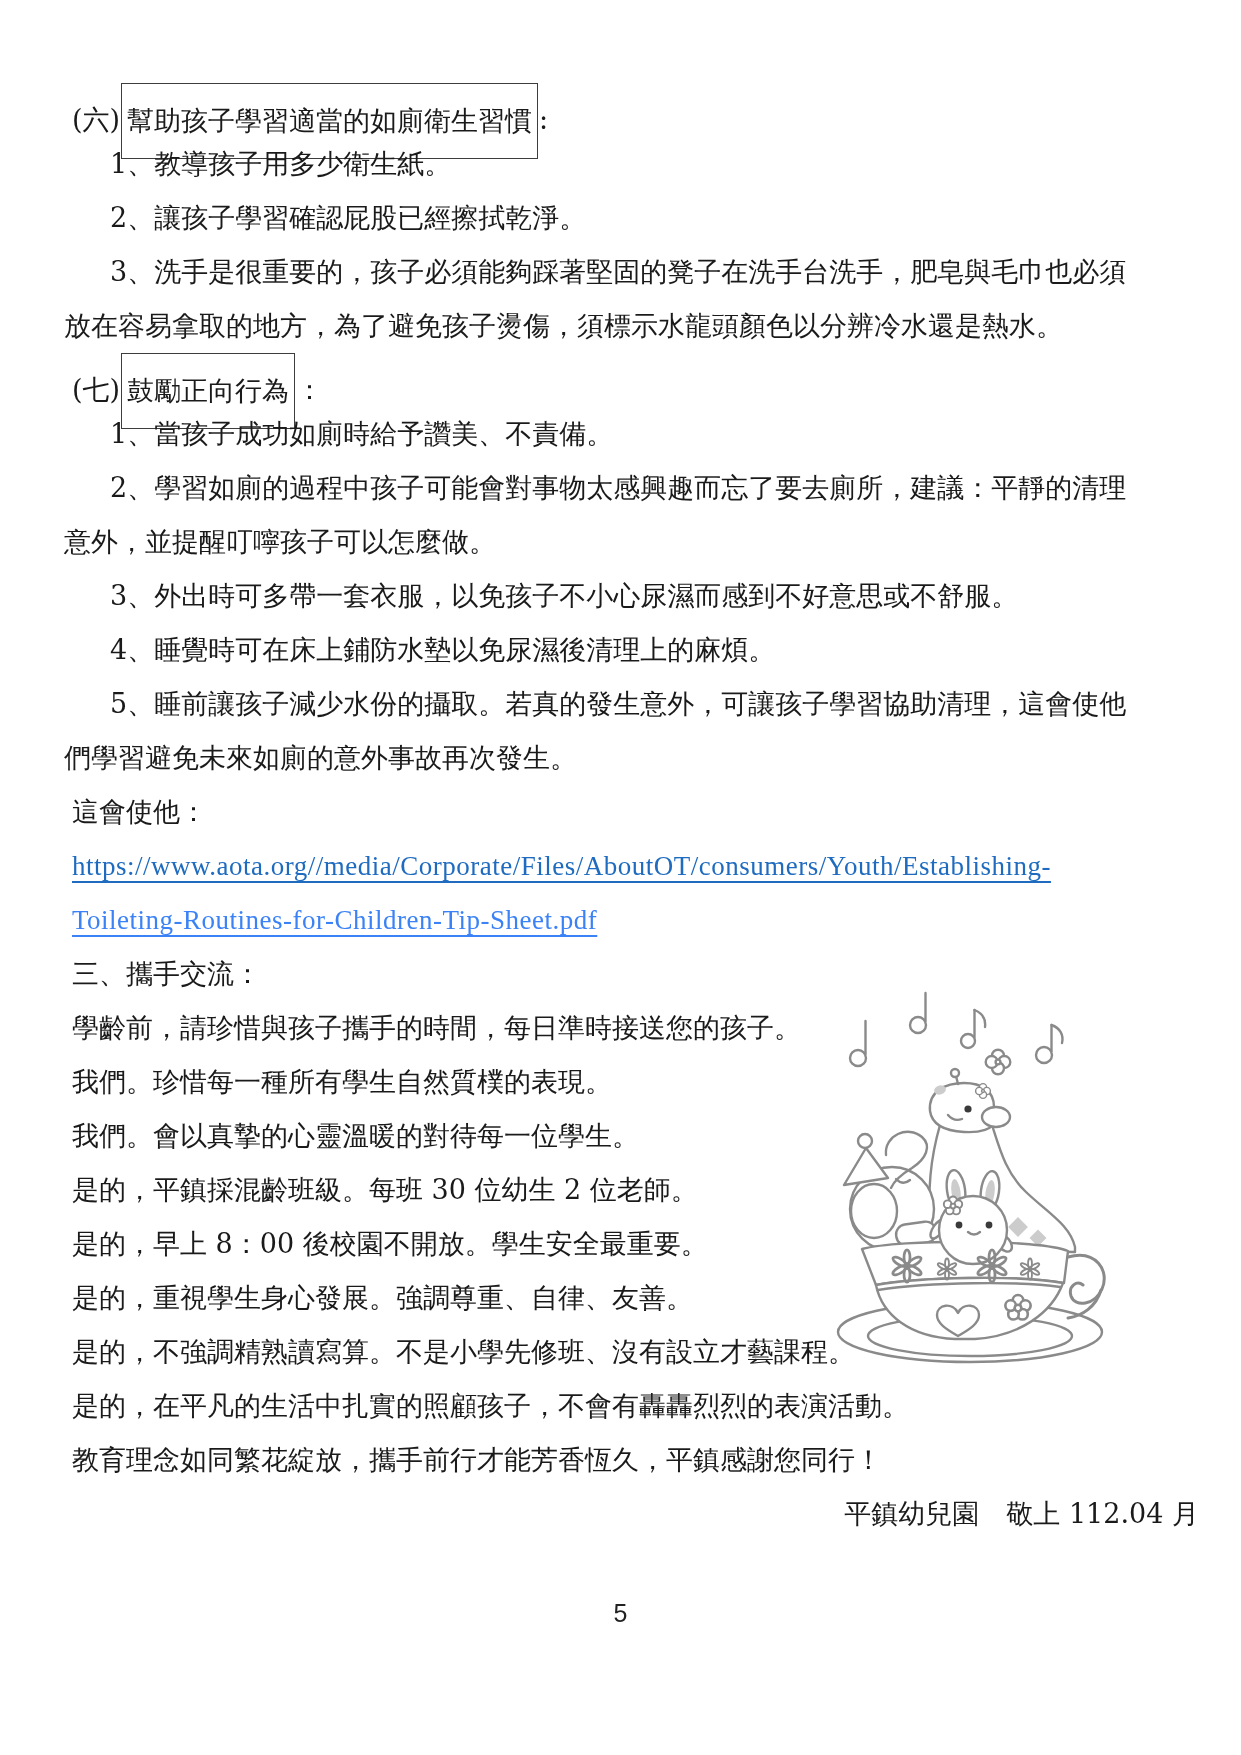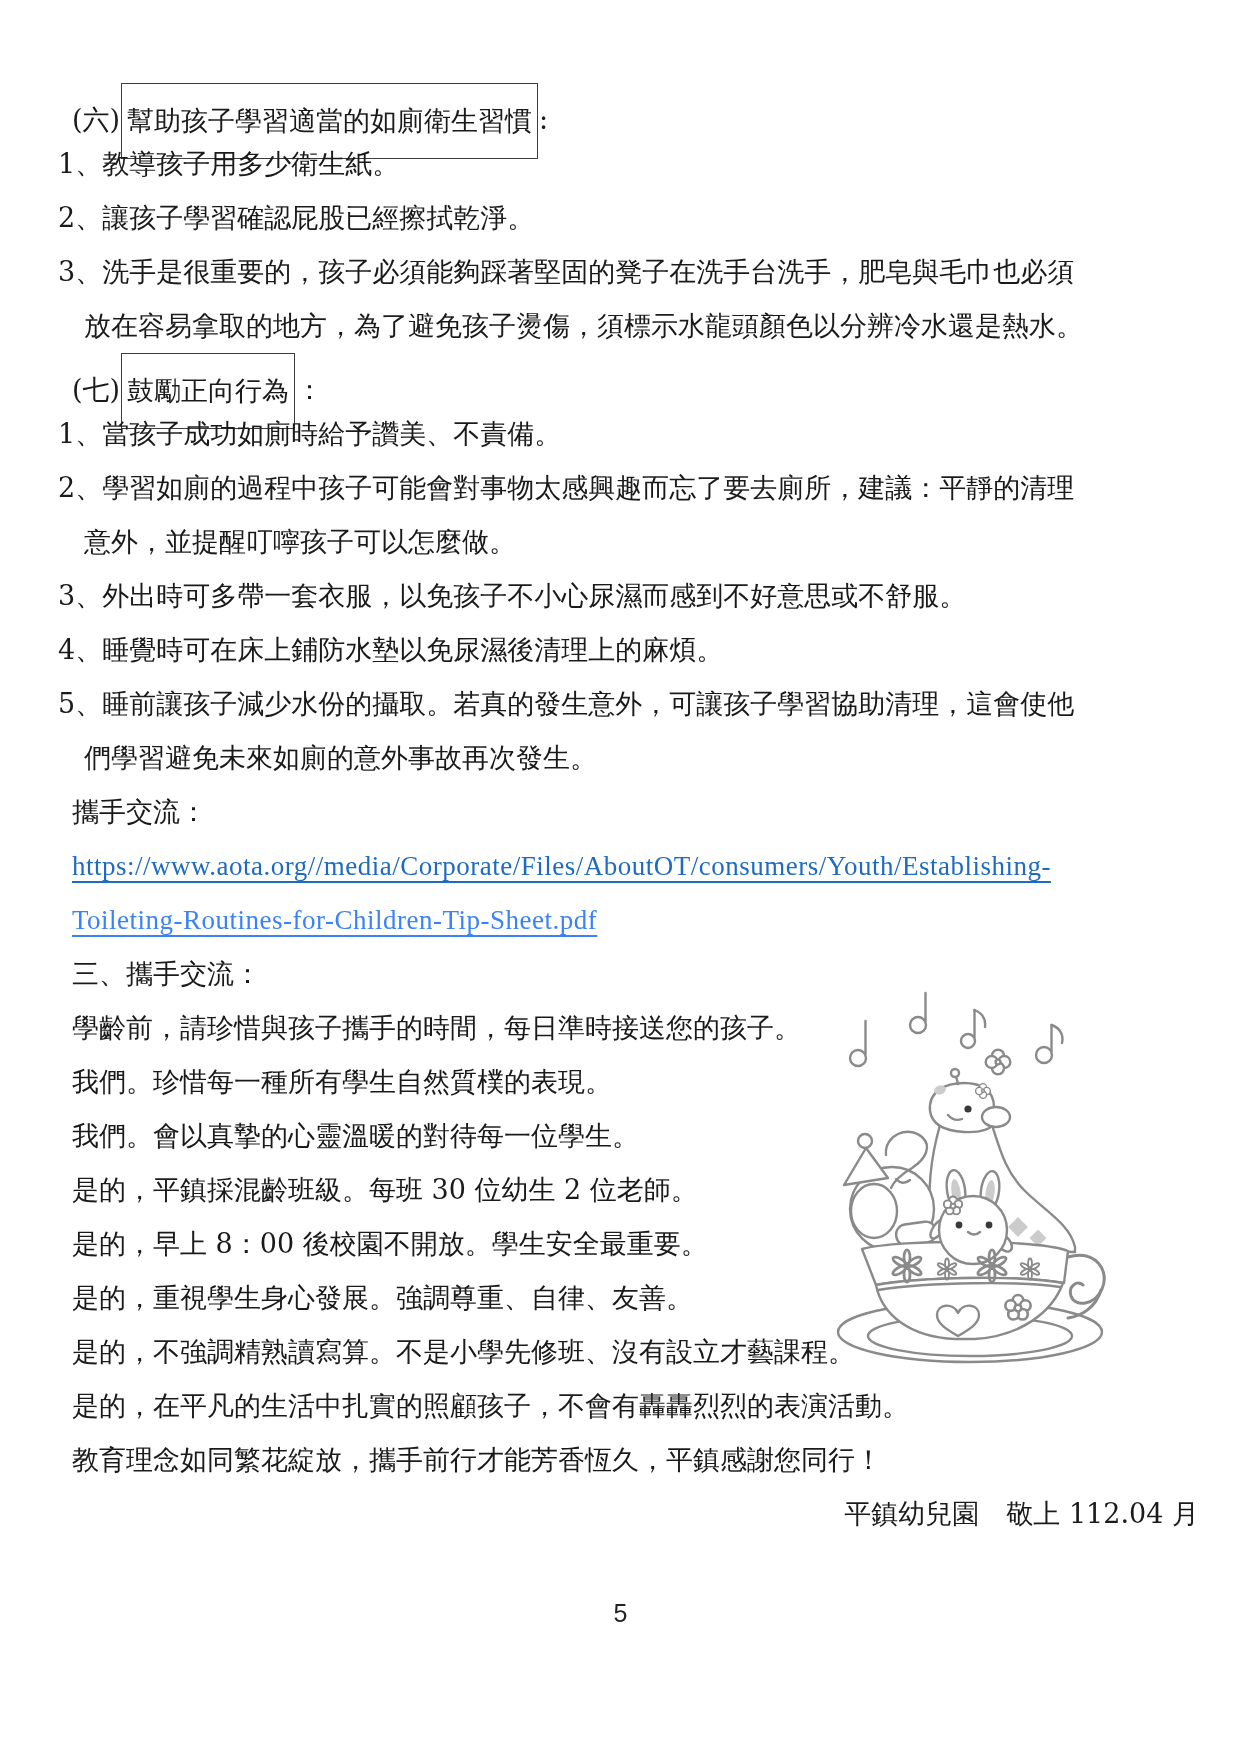--- a/index.html
+++ b/index.html
@@ -4,22 +4,22 @@
 <style>
   html,body { margin:0; padding:0; }
   body {
     width:1241px; height:1755px; background:#ffffff; position:relative;
     font-family:"DejaVu Serif","Liberation Serif",serif;
     color:#1a1a1a; overflow:hidden;
   }
   #doc { position:absolute; top:83px; left:0; width:1241px; }
   .line { height:54px; line-height:54px; font-size:27px; white-space:nowrap; }
   .l0 { padding-left:72px; }
-  .l1 { padding-left:58px; }
-  .l2 { padding-left:84px; }
+  .l1 { padding-left:110px; }
+  .l2 { padding-left:64px; }
   .sig { text-align:right; padding-right:42px; }
   .boxed {
     display:inline-block; border:1.6px solid #3d3d3d; padding:16px 5px;
     height:42px; line-height:42px; vertical-align:middle; margin:0 1px;
   }
   .url {
     font-family:"Liberation Serif",serif; font-size:27px;
     color:#1e6bbf; text-decoration:underline; text-underline-offset:6px;
     letter-spacing:0.5px; cursor:pointer;
   }
@@ -45,21 +45,21 @@
     <div class="line l1">3、洗手是很重要的，孩子必須能夠踩著堅固的凳子在洗手台洗手，肥皂與毛巾也必須</div>
     <div class="line l2">放在容易拿取的地方，為了避免孩子燙傷，須標示水龍頭顏色以分辨冷水還是熱水。</div>
     <div class="line l0"><span>(七)</span><span class="boxed">鼓勵正向行為</span><span>：</span></div>
     <div class="line l1">1、當孩子成功如廁時給予讚美、不責備。</div>
     <div class="line l1">2、學習如廁的過程中孩子可能會對事物太感興趣而忘了要去廁所，建議：平靜的清理</div>
     <div class="line l2">意外，並提醒叮嚀孩子可以怎麼做。</div>
     <div class="line l1">3、外出時可多帶一套衣服，以免孩子不小心尿濕而感到不好意思或不舒服。</div>
     <div class="line l1">4、睡覺時可在床上鋪防水墊以免尿濕後清理上的麻煩。</div>
     <div class="line l1">5、睡前讓孩子減少水份的攝取。若真的發生意外，可讓孩子學習協助清理，這會使他</div>
     <div class="line l2">們學習避免未來如廁的意外事故再次發生。</div>
-    <div class="line l0">攜手交流：</div>
+    <div class="line l0">這會使他：</div>
     <div class="line l0"><a class="url" style="color: rgb(30, 107, 191);">https://www.aota.org//media/Corporate/Files/AboutOT/consumers/Youth/Establishing-</a></div>
     <div class="line l0"><a class="url" style="color: #3b82f6;">Toileting-Routines-for-Children-Tip-Sheet.pdf</a></div>
     <div class="line l0">三、攜手交流：</div>
     <div class="line l0">學齡前，請珍惜與孩子攜手的時間，每日準時接送您的孩子。</div>
     <div class="line l0">我們。珍惜每一種所有學生自然質樸的表現。</div>
     <div class="line l0">我們。會以真摯的心靈溫暖的對待每一位學生。</div>
     <div class="line l0">是的，平鎮採混齡班級。每班 30 位幼生 2 位老師。</div>
     <div class="line l0">是的，早上 8：00 後校園不開放。學生安全最重要。</div>
     <div class="line l0">是的，重視學生身心發展。強調尊重、自律、友善。</div>
     <div class="line l0">是的，不強調精熟讀寫算。不是小學先修班、沒有設立才藝課程。</div>

